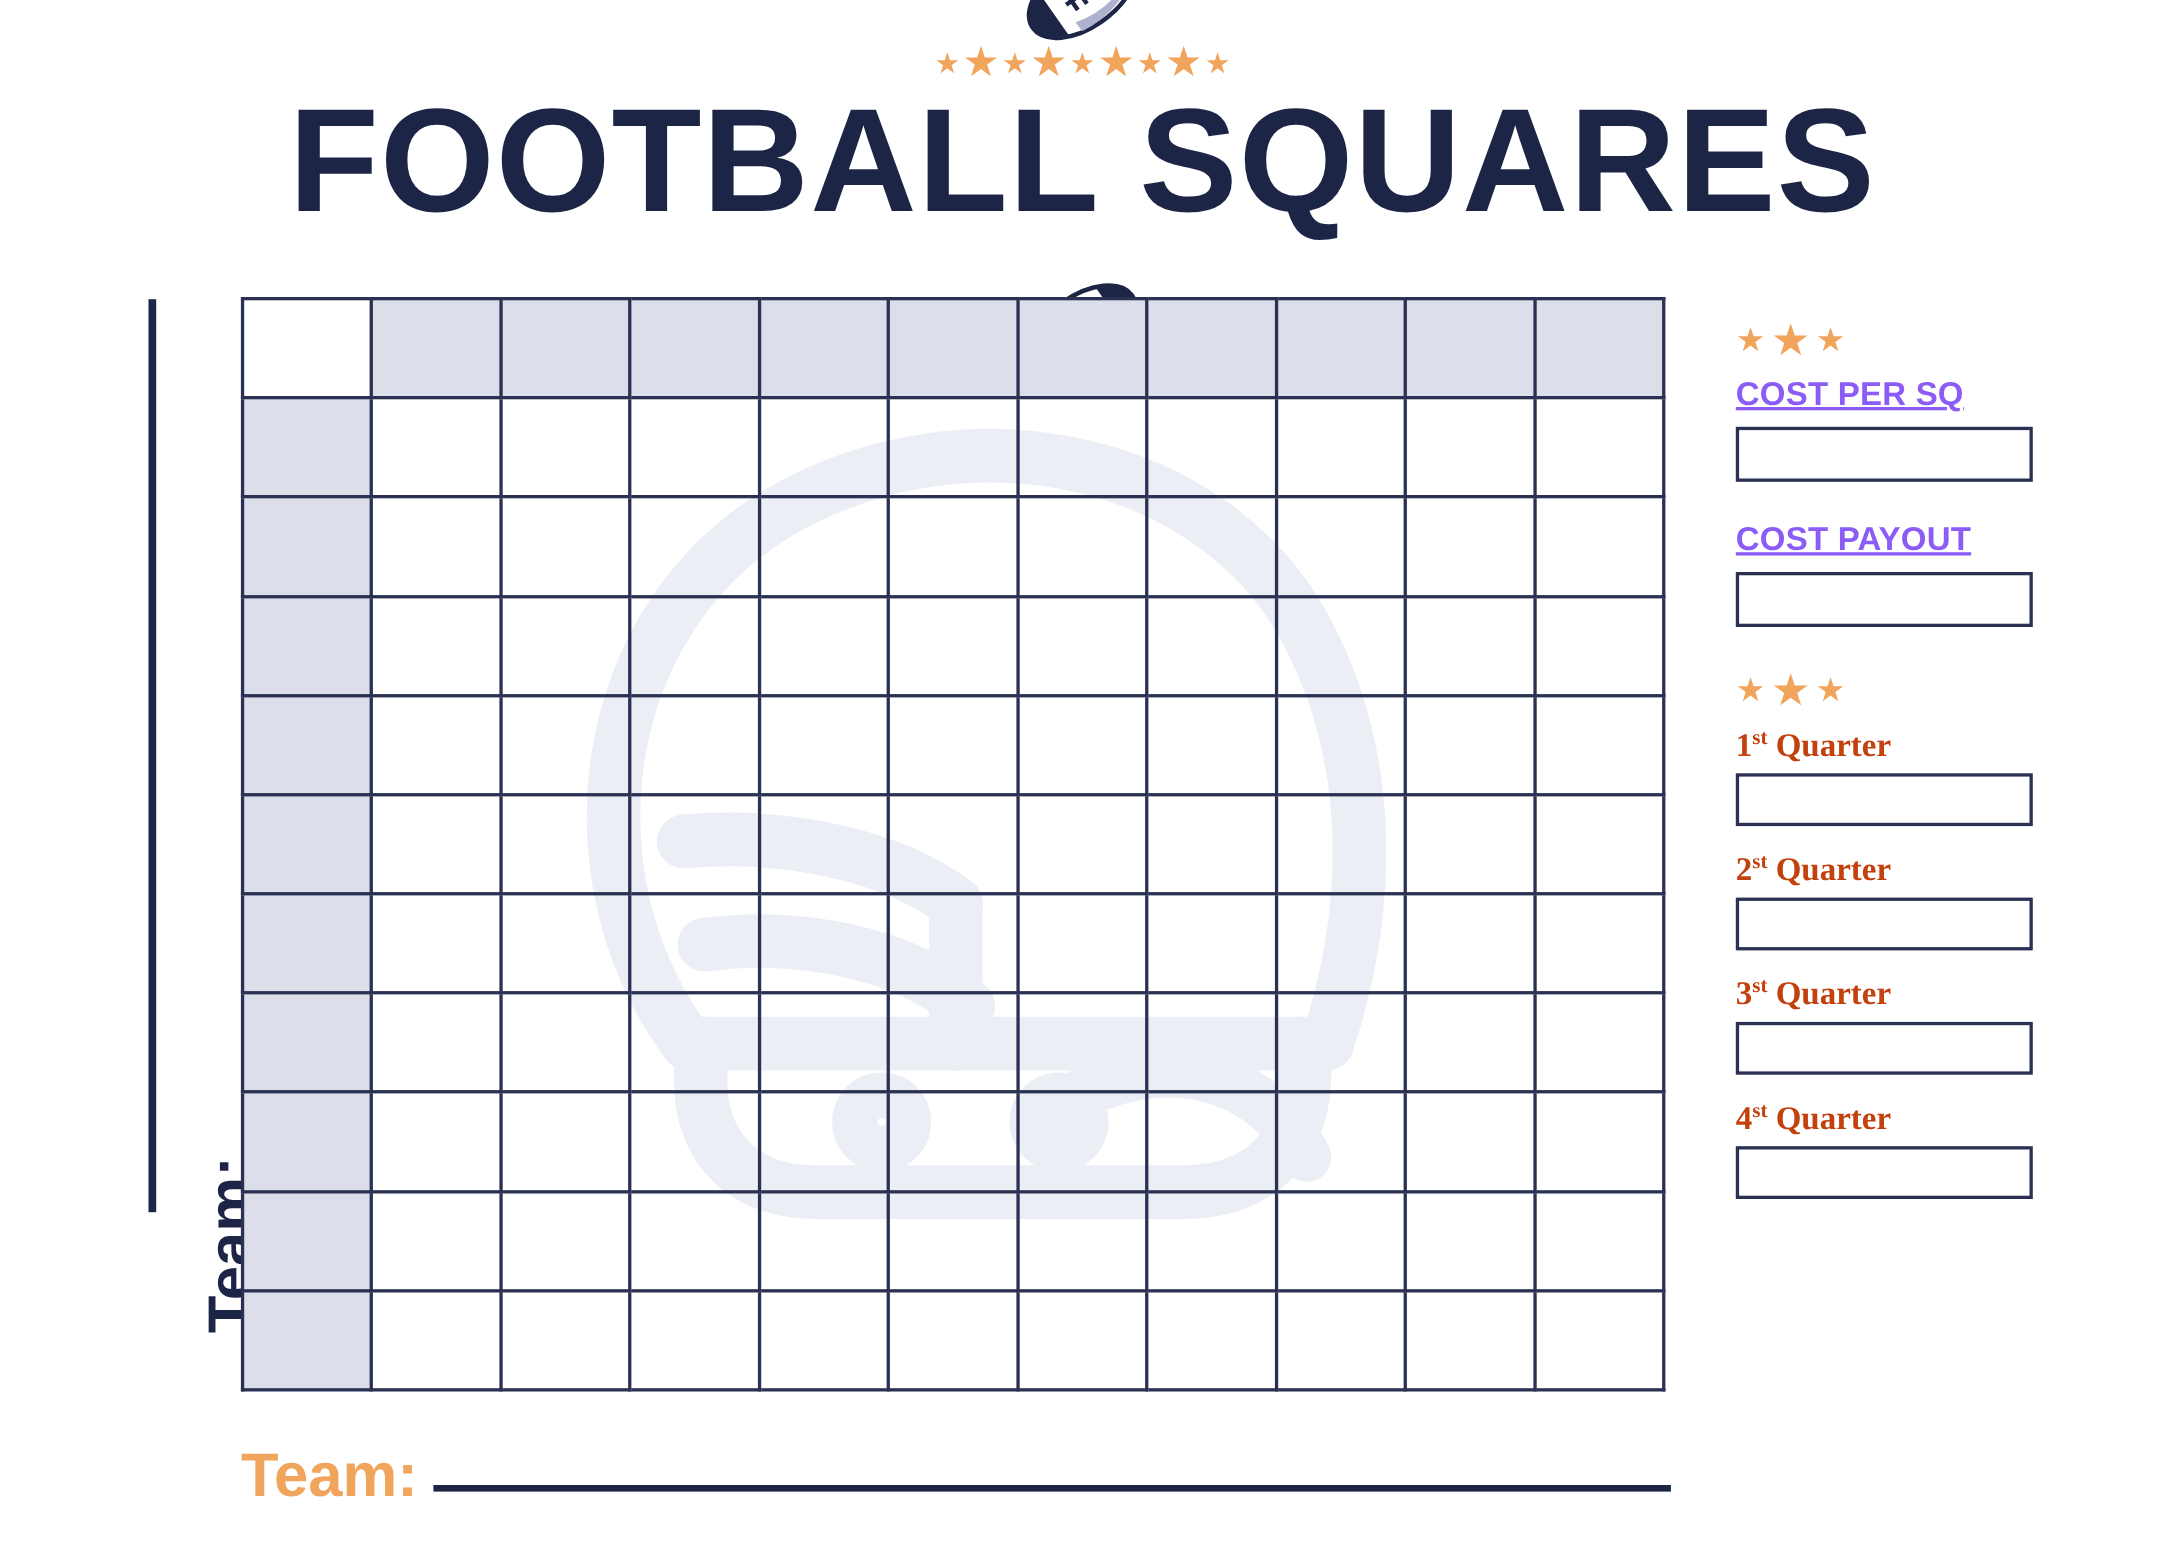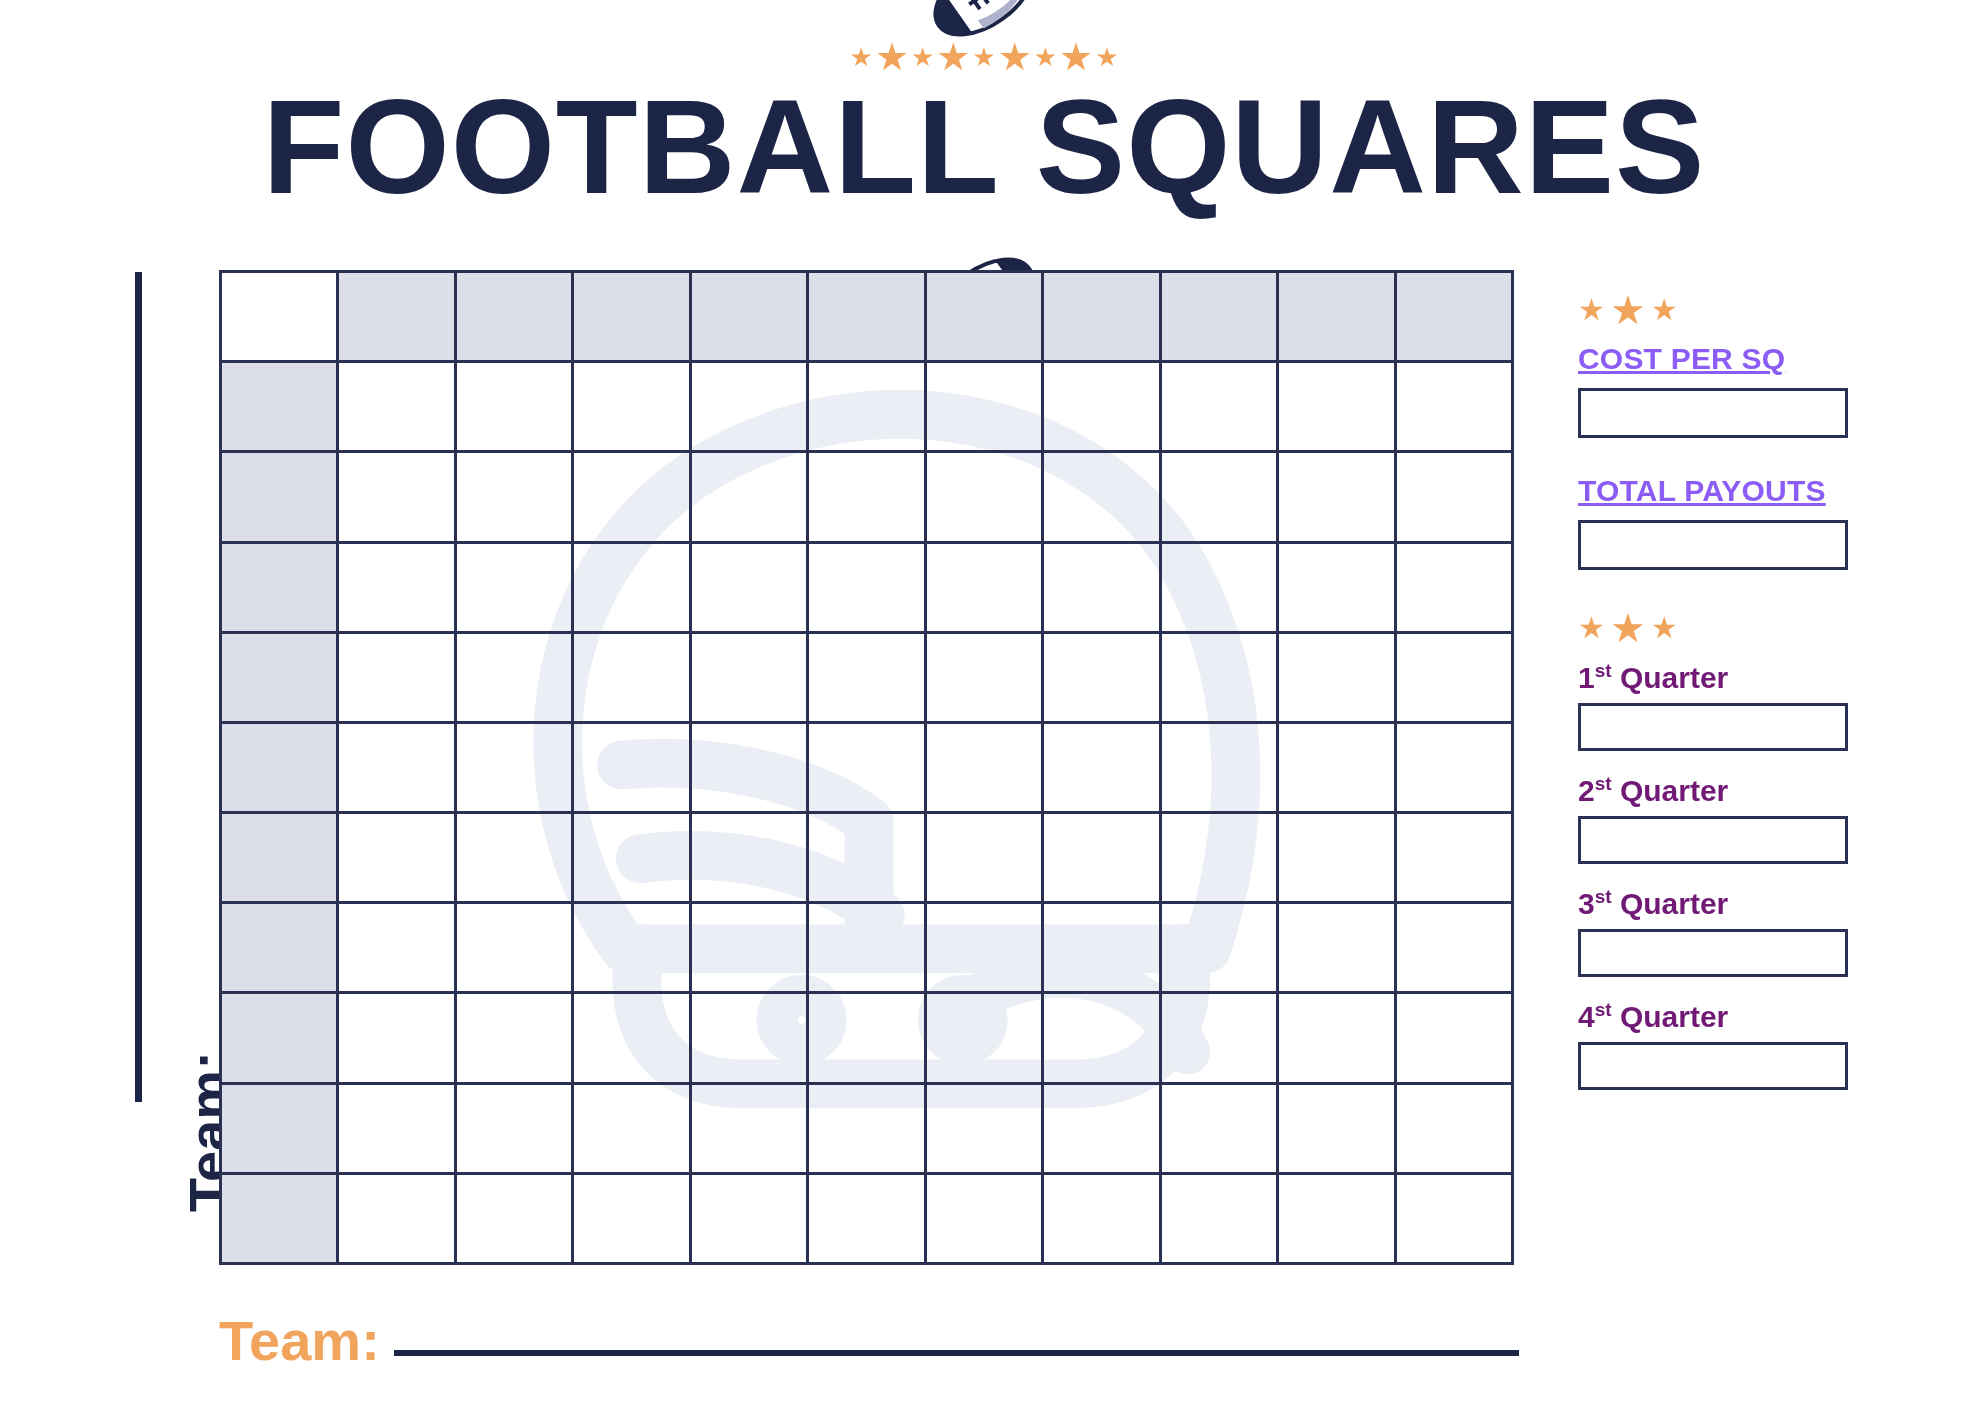--- a/index.html
+++ b/index.html
@@ -212,23 +212,24 @@
     font-weight: bold;
     color: #1d2546;
     letter-spacing: 0px;
     margin-bottom: 8px;
     white-space: nowrap;
   }
 
   .quarter-label {
     font-size: 30px;
     font-weight: bold;
-    color: #701a75;
+    color: #c2410c;
     margin-bottom: 8px;
     white-space: nowrap;
+    font-family: Liberation Serif, serif;
   }
   .quarter-label sup {
     font-size: 19px;
     vertical-align: super;
     font-weight: bold;
   }
   .quarter-input {
     width: 270px;
     height: 48px;
     border: 3px solid #2a3152;
@@ -461,21 +462,21 @@
     <div id="team-bottom-line"></div>
   </div>
 
   <div id="side-panel">
 
     <div class="side-stars" id="side-stars-top"><span class="star sm">★</span><span class="star lg">★</span><span class="star sm">★</span></div>
 
     <div class="side-heading">COST PER SQ</div>
     <div class="side-input"></div>
 
-    <div class="side-heading">TOTAL PAYOUTS</div>
+    <div class="side-heading">COST PAYOUT</div>
     <div class="side-input"></div>
 
     <div id="payouts-block">
       <div class="side-stars" id="side-stars-payouts"><span class="star sm">★</span><span class="star lg">★</span><span class="star sm">★</span></div>
       <div id="quarters-list">
           <div class="quarter-label"><span>1</span><sup>st</sup><span> Quarter</span></div>
           <div class="quarter-input"></div>
           <div class="quarter-label"><span>2</span><sup>st</sup><span> Quarter</span></div>
           <div class="quarter-input"></div>
           <div class="quarter-label"><span>3</span><sup>st</sup><span> Quarter</span></div>

